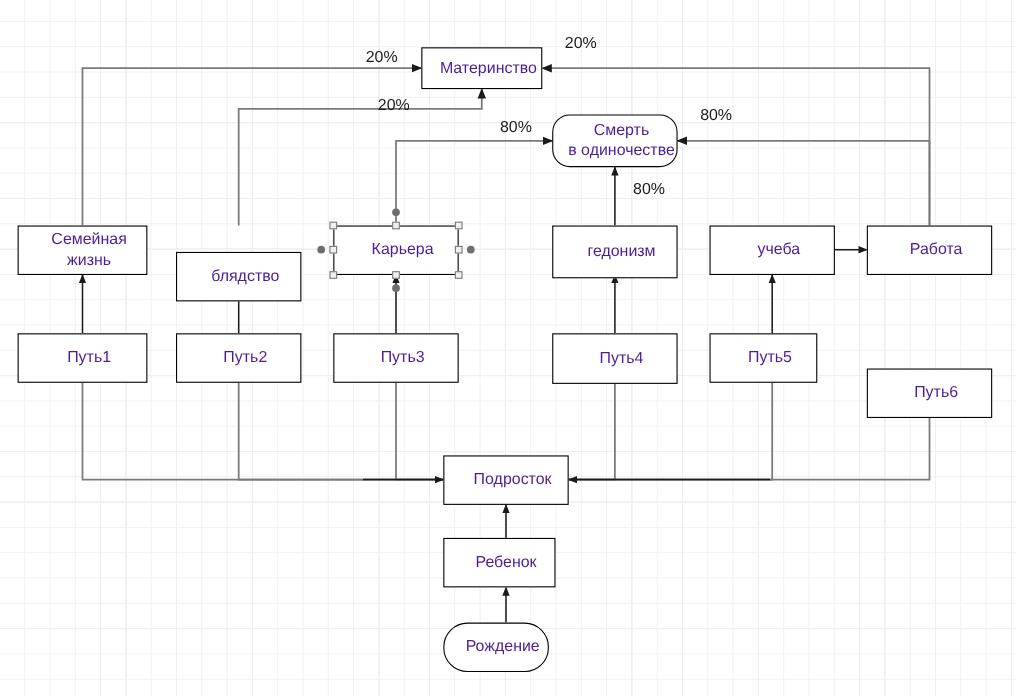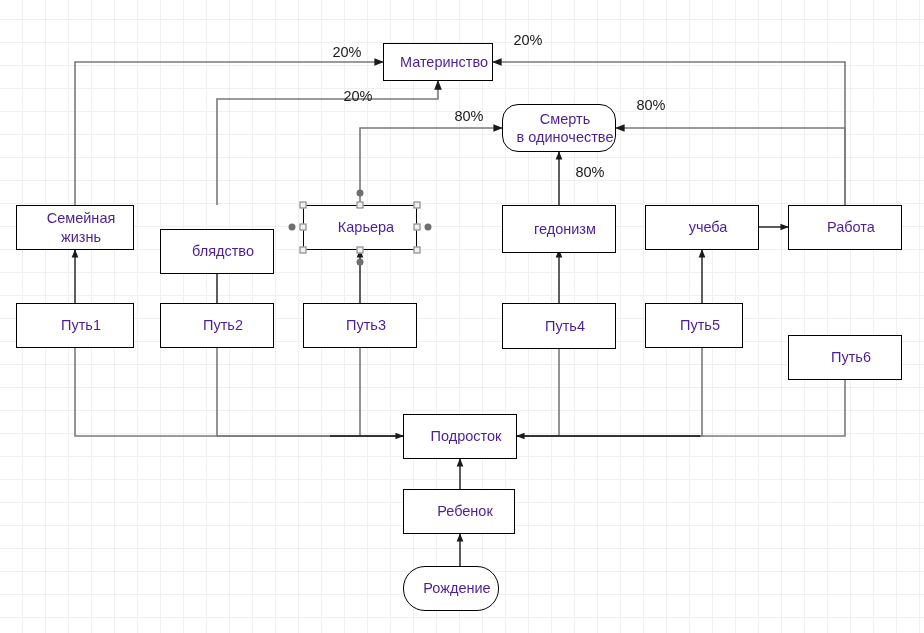--- a/index.html
+++ b/index.html
@@ -128,21 +128,21 @@
       <div class="node" style="left: 502px; top: 205px; width: 114px; height: 48px;">гедонизм</div>
       <div class="node" style="left: 645px; top: 205px; width: 114px; height: 45px;">учеба</div>
       <div class="node" style="left: 788px; top: 205px; width: 114px; height: 45px;">Работа</div>
       <div class="node" style="left: 16px; top: 303px; width: 118px; height: 45px;">Путь1</div>
       <div class="node" style="left: 160px; top: 303px; width: 114px; height: 45px;">Путь2</div>
       <div class="node" style="left: 303px; top: 303px; width: 114px; height: 45px;">Путь3</div>
       <div class="node" style="left: 502px; top: 303px; width: 114px; height: 46px;">Путь4</div>
       <div class="node" style="left: 645px; top: 303px; width: 98px; height: 45px;">Путь5</div>
       <div class="node" style="left: 788px; top: 303px; width: 114px; height: 45px; margin-top: 32px;">Путь6</div>
       <div class="node" style="left: 403px; top: 414px; width: 114px; height: 45px;">Подросток</div>
-      <div class="node" style="left: 403px; top: 489px; width: 112px; height: 45px;">Ребенок</div>
+      <div class="node" style="left: 403px; top: 489px; width: 102px; height: 45px;">Ребенок</div>
       <div class="node" style="left: 403px; top: 566px; width: 96px; height: 45px; border-radius: 22px;">Рождение</div>
     </div>
   <div id="label-layer">
       <div class="edge-label" style="left: 347px; top: 52px;">20%</div>
       <div class="edge-label" style="left: 528px; top: 40px;">20%</div>
       <div class="edge-label" style="left: 358px; top: 96px;">20%</div>
       <div class="edge-label" style="left: 469px; top: 116px;">80%</div>
       <div class="edge-label" style="left: 651px; top: 105px;">80%</div>
       <div class="edge-label" style="left: 590px; top: 172px;">80%</div>
     </div>

